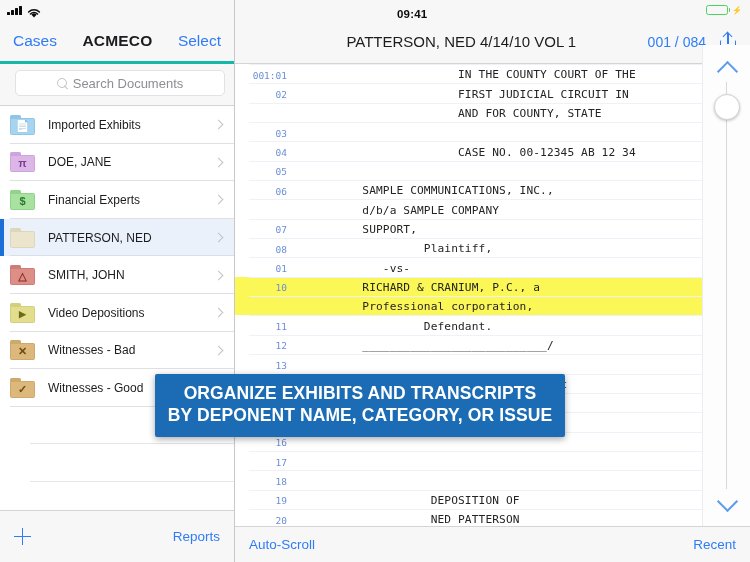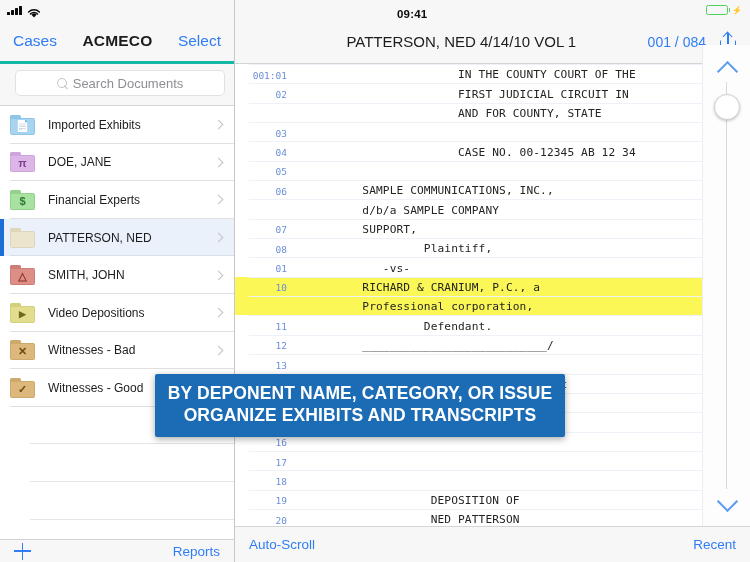--- a/index.html
+++ b/index.html
@@ -101,21 +101,21 @@
     position: absolute; right: 12px; width: 7px; height: 7px;
     border-right: 1.6px solid #c2c2c6; border-top: 1.6px solid #c2c2c6;
     transform: rotate(45deg);
   }
   .empty-row { height: 37.6px; position: relative; }
   .empty-row .sep {
     position: absolute; left: 30px; right: 0; bottom: 0; height: 1px; background: #e6e6e8;
   }
 
   .sb-toolbar {
-    height: 23px; background: #f7f7f7; border-top: 1px solid #d4d4d6;
+    height: 52px; background: #f7f7f7; border-top: 1px solid #d4d4d6;
     display: flex; align-items: center; justify-content: space-between;
     padding: 0 14px;
   }
   .plus-ic { width: 17px; height: 17px; position: relative; cursor: pointer; }
   .plus-ic::before, .plus-ic::after {
     content: ''; position: absolute; background: #2f7cf6;
   }
   .plus-ic::before { left: 0; top: 7.7px; width: 17px; height: 1.6px; }
   .plus-ic::after { top: 0; left: 7.7px; height: 17px; width: 1.6px; }
   .tb-btn { font-size: 13.5px; color: #2f7cf6; cursor: pointer; }
@@ -532,17 +532,17 @@
       <span class="chev-dn"></span>
     </div>
 
     <div class="doc-toolbar">
       <span class="tb-btn">Auto-Scroll</span>
       <span class="tb-btn">Recent</span>
     </div>
   </div>
 
   <div id="banner">
+    <div>ORGANIZE EXHIBITS AND TRANSCRIPTS</div>
     <div>BY DEPONENT NAME, CATEGORY, OR ISSUE</div>
-    <div>ORGANIZE EXHIBITS AND TRANSCRIPTS</div>
   </div>
 
 </div>
 
 </body></html>

